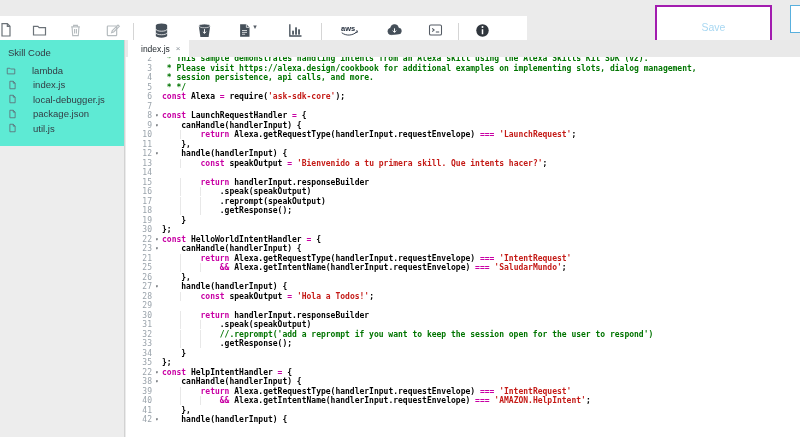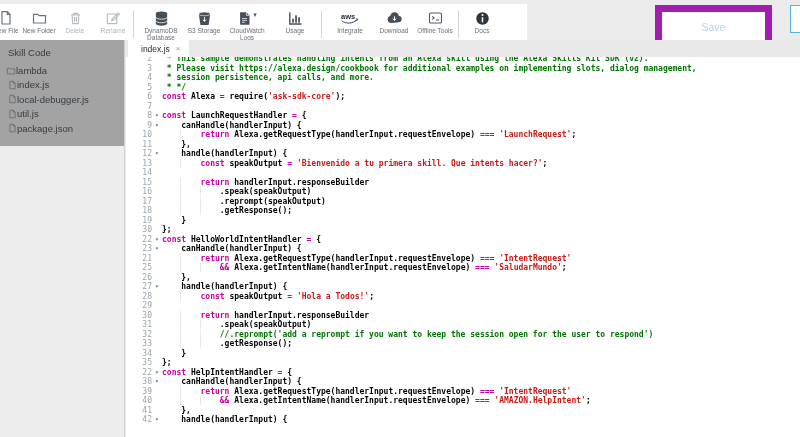--- a/index.html
+++ b/index.html
@@ -3,52 +3,52 @@
 <meta charset="utf-8">
 <style>
   html,body{margin:0;padding:0;}
   body{
     width:800px;height:437px;position:relative;overflow:hidden;
     background:#ebebeb;font-family:"Liberation Sans",sans-serif;
     -webkit-font-smoothing:antialiased;
   }
   
   .toolbar{
-    position:absolute;top:4px;left:0;width:527px;height:40px;background:#ffffff;
+    position:absolute;top:16px;left:0;width:527px;height:40px;background:#ffffff;
     display:flex;align-items:flex-start;padding-top:5px;box-sizing:border-box;
   }
   .titem{
     display:flex;flex-direction:column;align-items:center;flex:none;
     font-size:6.5px;line-height:7px;color:#687078;text-align:center;cursor:pointer;
   }
   .titem .icn{height:18px;display:flex;align-items:center;justify-content:center;}
   .titem.disabled{color:#aab7b8;}
   .titem.disabled svg *{stroke:#b6bcbf;}
   .tdiv{width:1px;height:27px;background:#d5d5d5;flex:none;margin-top:2px;}
   .caret{font-size:7px;color:#545b64;margin-left:1px;transform:translateY(-4px);}
   
   .save-btn{
     position:absolute;left:655px;top:5px;width:117px;height:44px;box-sizing:border-box;
-    background:#fff;border:7px solid #a21caf;color:#a9d8f2;font-size:10.5px;
+    background:#fff;border:2px solid #a21caf;color:#a9d8f2;font-size:10.5px;
     display:flex;align-items:center;justify-content:center;cursor:pointer;
     font-family:"Liberation Sans",sans-serif;
   }
   .deploy-btn{
     position:absolute;left:790px;top:5px;width:42px;height:28px;box-sizing:border-box;
     background:#fff;border:1px solid #59b0de;cursor:pointer;
   }
   
   .sidebar{
     position:absolute;top:40px;left:0;width:125px;bottom:0;background:#ededed;
     border-right:1px solid #d2d2d2;box-sizing:border-box;
   }
-  .sidebar-top{background:#a3a3a3;padding:5px 0 10px 0;}
+  .sidebar-top{background:#5eead4;padding:5px 0 10px 0;}
   .sidebar-title{font-size:9.5px;color:#333b43;padding:2px 8px 5px 8px;}
   .tree-item{
-    display:flex;align-items:center;gap:0;height:14.5px;padding:0 6px;
+    display:flex;align-items:center;gap:16px;height:14.5px;padding:0 6px;
     font-size:9.5px;color:#333b43;cursor:pointer;white-space:nowrap;
   }
   .tree-item.file{padding-left:8px;}
   .tree-item svg{flex:none;}
   
   .tabbar{position:absolute;top:40px;left:125px;right:0;height:17px;background:#e9e9e9;}
   .tab{
     position:absolute;left:3px;top:0;height:17px;background:#ffffff;
     display:flex;align-items:center;gap:6px;padding:0 8px 0 13px;
     font-size:8.5px;color:#1d2429;cursor:pointer;
@@ -243,29 +243,29 @@
           <path d="M14 2v5h5"></path>
         </svg>
       <span>local-debugger.js</span>
     </div>
 
     <div class="tree-item file">
       <svg width="9" height="10" viewBox="0 0 24 24" fill="none" stroke="#5f6b76" stroke-width="2.2">
           <path d="M5 2h9l5 5v15H5z"></path>
           <path d="M14 2v5h5"></path>
         </svg>
-      <span>util.js</span>
+      <span>package.json</span>
     </div>
 
     <div class="tree-item file">
       <svg width="9" height="10" viewBox="0 0 24 24" fill="none" stroke="#5f6b76" stroke-width="2.2">
           <path d="M5 2h9l5 5v15H5z"></path>
           <path d="M14 2v5h5"></path>
         </svg>
-      <span>package.json</span>
+      <span>util.js</span>
     </div>
   </div>
 </div>
 
 <div class="tabbar">
   <div class="tab">
     <span>index.js</span>
     <span class="tab-close">×</span>
   </div>
 </div>

